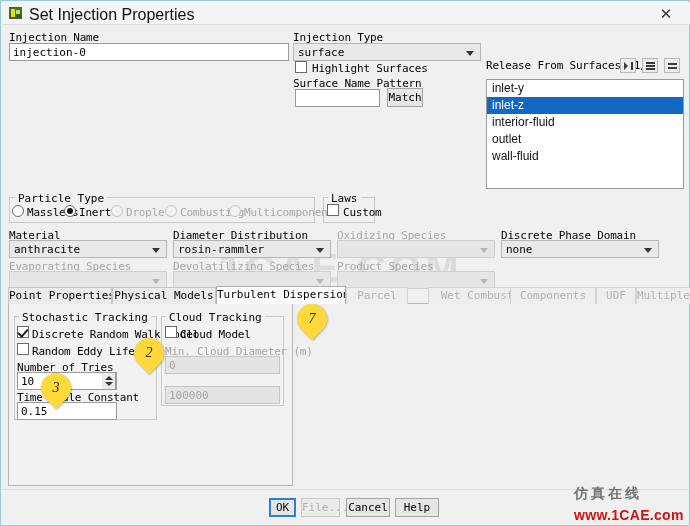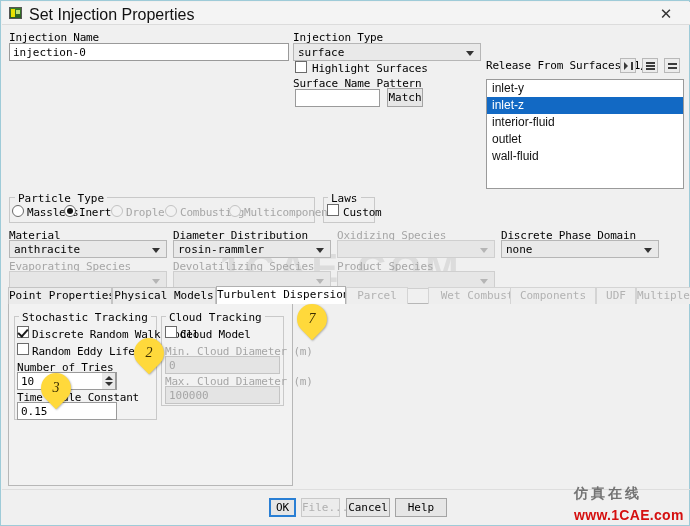--- a/index.html
+++ b/index.html
@@ -487,35 +487,34 @@
 
   <div class="group" style="left:160px; top:315px; width:123px; height:90px;"></div>
   <div class="group-title" style="left:165px; top:310px; background:#f2f2f2;">Cloud Tracking</div>
 
   <div class="cb" style="left:164px; top:325px;"></div>
   <div class="lbl" style="left:179px; top:327px;">Cloud Model</div>
 
   <div class="lbl dis" style="left:164px; top:344px;">Min. Cloud Diameter (m)</div>
   <div class="tf dis" style="left:164px; top:355px; width:115px;">0</div>
 
-  <div class="lbl dis" style="left:164px; top:374px;">Max. Cloud Diameter (m)</div>
   <div class="tf dis" style="left:164px; top:385px; width:115px;">100000</div>
 
   <div class="marker" style="left:296px; top:303px;">
     <span>7</span>
   </div>
   <div class="marker" style="left:133px; top:337px;">
     <span>2</span>
   </div>
   <div class="marker" style="left:40px; top:372px;">
     <span>3</span>
   </div>
 
   <div class="bottombar"></div>
   <div class="btn focus" style="left:268px; top:497px; width:27px;">OK</div>
   <div class="btn dis" style="left:300px; top:497px; width:39px;">File...</div>
   <div class="btn" style="left:345px; top:497px; width:44px;">Cancel</div>
-  <div class="btn" style="left:394px; top:497px; width:52px;">Help</div>
+  <div class="btn" style="left:394px; top:497px; width:44px;">Help</div>
 
   <div class="wm-cn">仿真在线</div>
   <div class="wm-url">www.1CAE.com</div>
 
 </div>
 
 </body></html>

